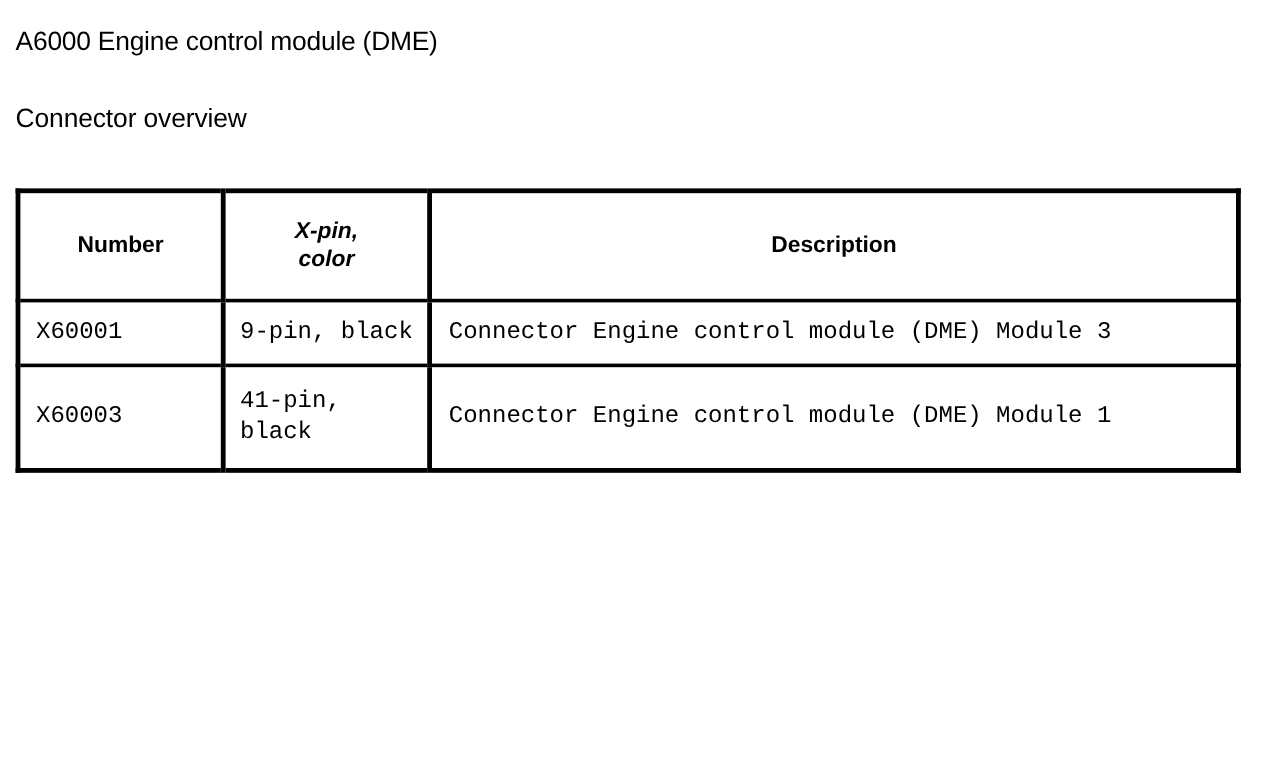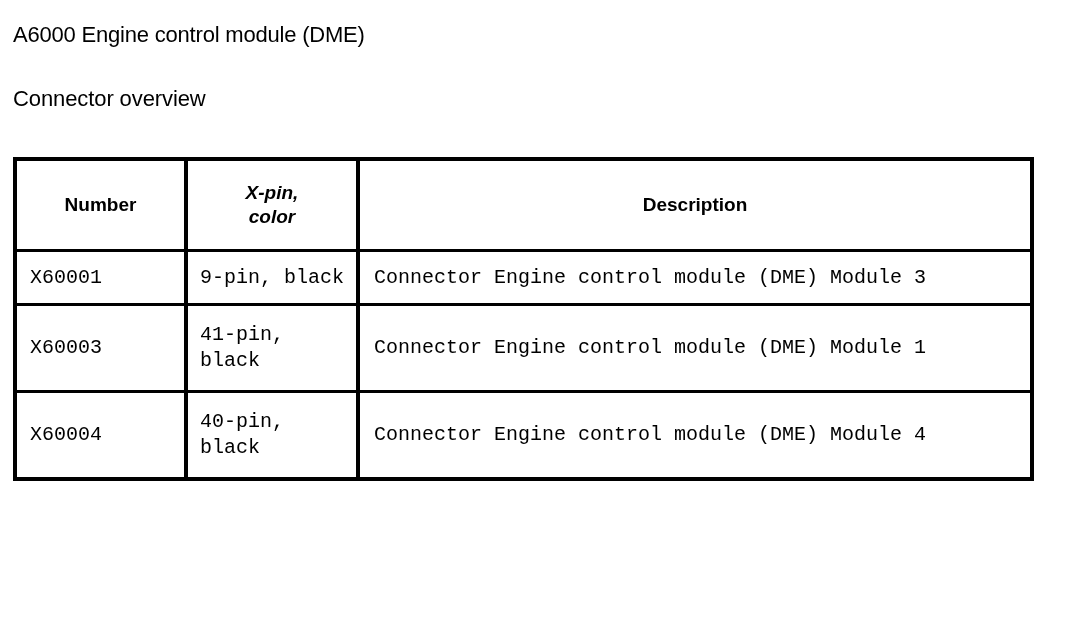--- a/index.html
+++ b/index.html
@@ -144,25 +144,17 @@
             <td class="cell-desc">Connector Engine control module (DME) Module 3</td>
           </tr>
           <tr class="row-tall">
             <td class="cell-number">X60003</td>
             <td class="cell-pin">
               <span class="pin-line">41-pin,</span>
               <span class="pin-line">black</span>
             </td>
             <td class="cell-desc">Connector Engine control module (DME) Module 1</td>
           </tr>
-          <tr class="row-tall">
-            <td class="cell-number">X60004</td>
-            <td class="cell-pin">
-              <span class="pin-line">40-pin,</span>
-              <span class="pin-line">black</span>
-            </td>
-            <td class="cell-desc">Connector Engine control module (DME) Module 4</td>
-          </tr>
         </tbody>
     </table>
   </div>
 
 </div>
 
 </body></html>

